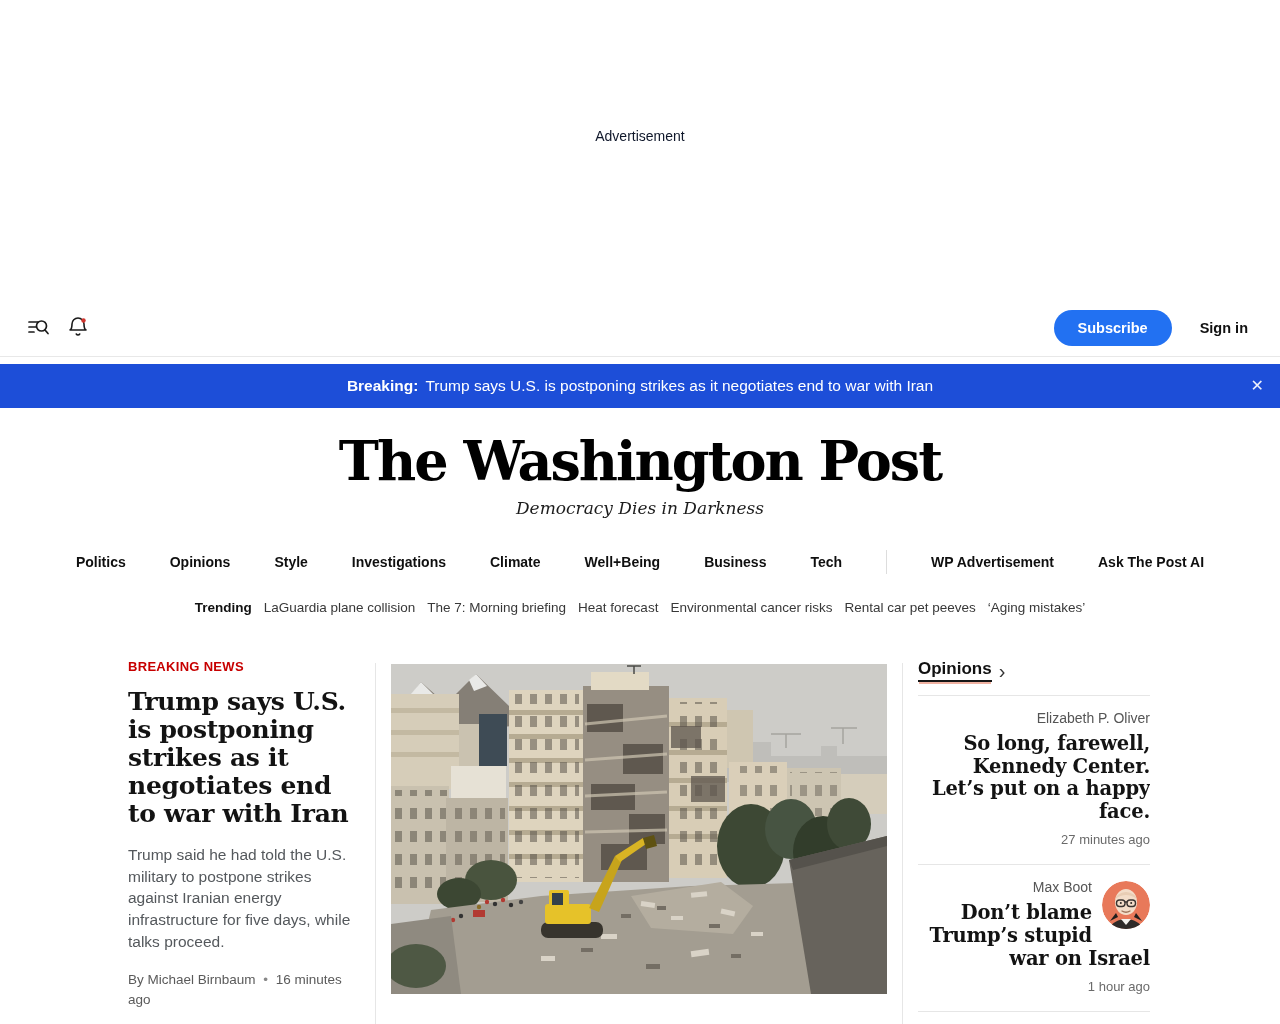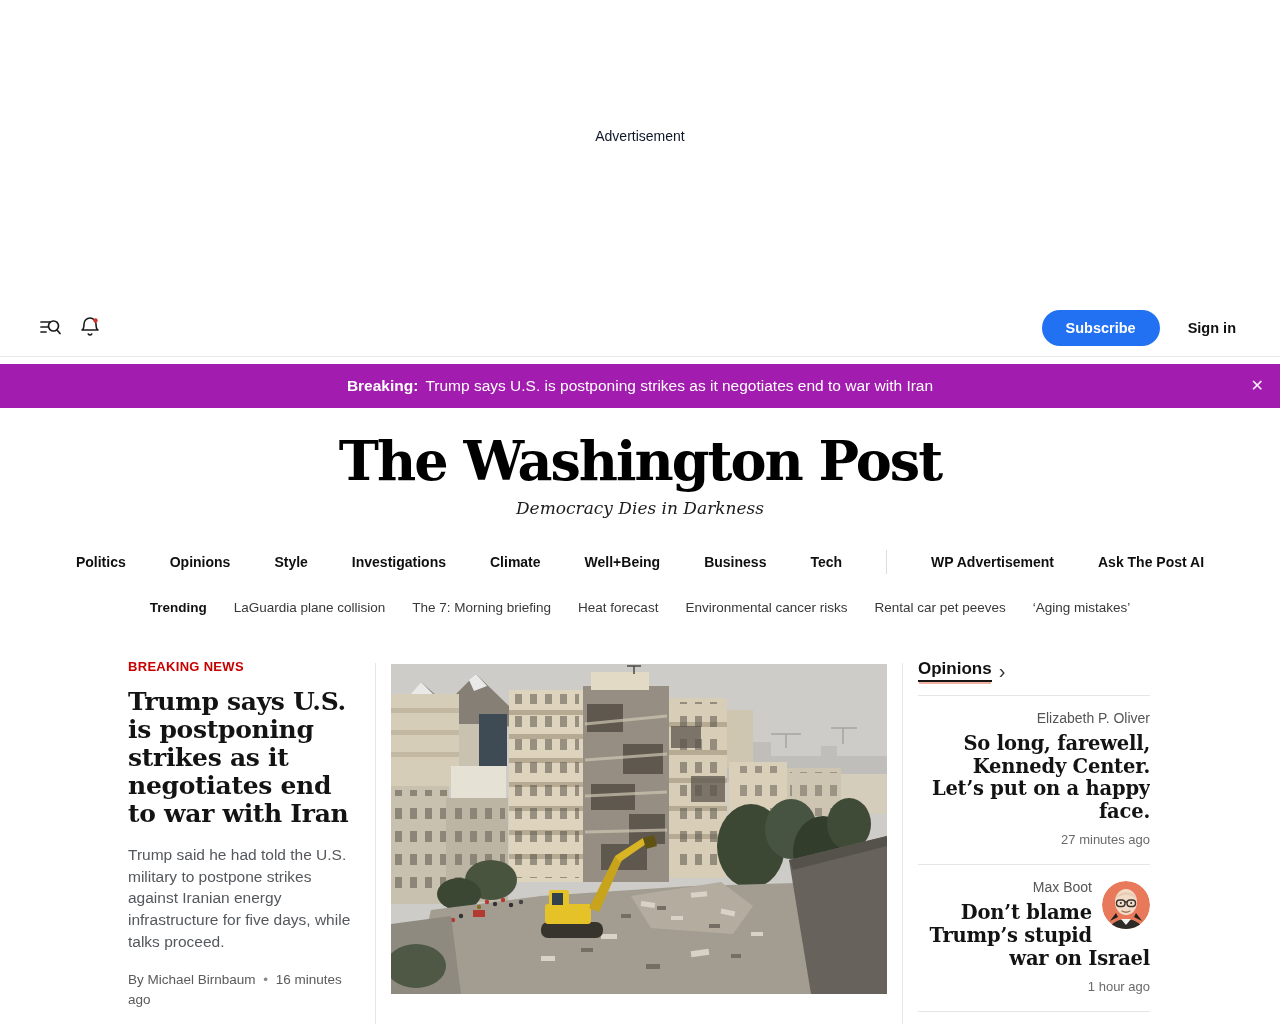--- a/index.html
+++ b/index.html
@@ -6,32 +6,32 @@
   html,body { width:1280px; height:1024px; overflow:hidden; background:#fff;
               font-family:"Liberation Sans", sans-serif; color:#111; }
 
   
   .ad-slot { height:300px; position:relative; background:#fff; }
   .ad-label { position:absolute; top:128px; left:0; right:0; text-align:center;
               font-size:14px; color:#0f172a; }
 
   
   .site-header { height:57px; border-bottom:1px solid #e8e8e8; display:flex;
-                 align-items:center; padding:0 36px; }
+                 align-items:center; padding:0 24px; }
   .icon-btn { background:none; border:none; cursor:pointer; width:28px; height:28px;
               display:flex; align-items:center; justify-content:center; padding:0; margin-right:12px; }
   .header-spacer { flex:1; }
   .subscribe-btn { background:#2271f2; color:#fff; font-weight:bold; font-size:14.5px;
                    border:none; border-radius:18px; padding:10px 24px; cursor:pointer;
                    font-family:inherit; }
   .signin { font-weight:bold; font-size:14.5px; color:#111; text-decoration:none;
             margin-left:28px; margin-right:8px; }
 
   
-  .breaking-banner { margin-top:7px; height:44px; background:#a21caf; color:#fff;
+  .breaking-banner { margin-top:7px; height:44px; background:#1d4ed8; color:#fff;
                      display:flex; align-items:center; justify-content:center;
                      position:relative; font-size:15.5px; }
   .banner-text { cursor:pointer; }
   .breaking-kicker { font-weight:bold; margin-right:7px; }
   .banner-close { position:absolute; right:16px; top:50%; transform:translateY(-50%);
                   background:none; border:none; color:#fff; font-size:16px;
                   cursor:pointer; line-height:1; opacity:.92; }
 
   
   .masthead { text-align:center; margin-top:26px; }
@@ -42,21 +42,21 @@
              color:#1c1c1c; margin-top:10px; }
 
   
   .primary-nav { margin-top:32px; display:flex; justify-content:center;
                  align-items:center; gap:44px; }
   .nav-link { font-size:14px; font-weight:bold; color:#0f0f0f; text-decoration:none; }
   .nav-divider { width:1px; height:24px; background:#ddd; }
 
   
   .trending-bar { margin-top:26px; display:flex; justify-content:center;
-                  align-items:center; gap:27px; font-size:13.5px; }
+                  align-items:center; gap:12px; font-size:13.5px; }
   .trending-label { font-weight:bold; color:#111; }
   .trending-link { color:#383838; text-decoration:none; cursor:pointer; }
 
   
   .content { display:flex; padding:0 128px; margin-top:44px; align-items:flex-start; }
   .col-left { width:232px; flex:none; }
   .v-divider { width:1px; align-self:stretch; background:#e6e6e6; margin:4px 15px 0;
                min-height:319px; }
   .col-photo { width:496px; flex:none; margin-top:5px; }
   .col-right { width:232px; flex:none; }

